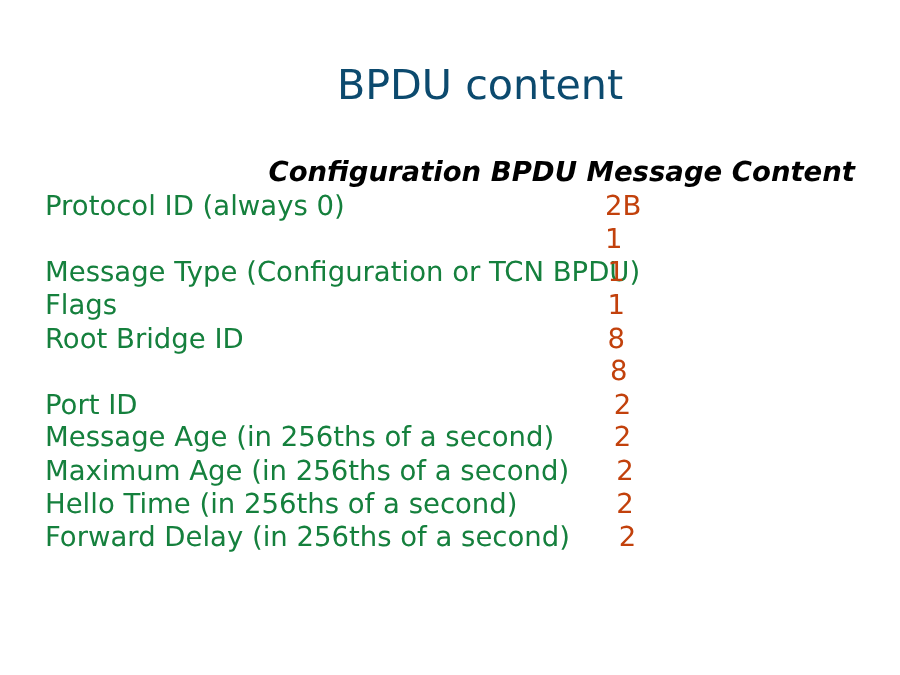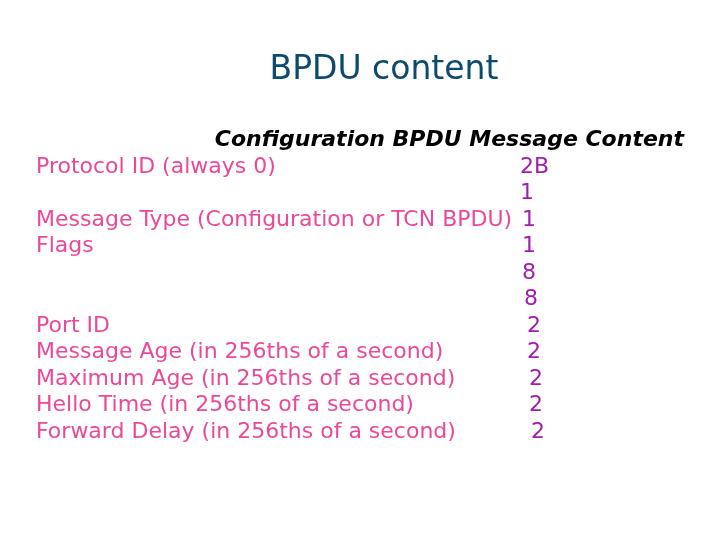--- a/index.html
+++ b/index.html
@@ -57,50 +57,49 @@
     position: relative;
     height: 26.5px;
     line-height: 26.5px;
     font-size: 22px;
     color: #000000;
   }
   .field-label {
     display: inline-block;
     white-space: pre;
     font-size: 22px;
-    color: #ec4899;
+    color: #15803d;
     text-align: right;
   }
   .field-value {
     position: absolute;
     top: 0;
     font-size: 22px;
-    color: #a21caf;
+    color: #c2410c;
     white-space: pre;
     text-align: right;
-    margin-left: 36px;
   }
 </style>
 </head>
 <body>
 
 <div class="slide">
 
   <div class="slide-title">BPDU content</div>
 
   <div class="body-block">
 
     <div class="content-heading">Configuration BPDU Message Content</div>
 
     <div id="rows-container">
         <div class="field-row"><span class="field-label">Protocol ID (always 0)</span><span class="field-value" style="left: 448px;">2B</span></div>
         <div class="field-row"><span class="field-value" style="left: 448px;">1</span></div>
         <div class="field-row"><span class="field-label">Message Type (Configuration or TCN BPDU)</span><span class="field-value" style="left: 450px;">1</span></div>
         <div class="field-row"><span class="field-label">Flags</span><span class="field-value" style="left: 450px;">1</span></div>
-        <div class="field-row"><span class="field-value" style="left: 450px;">8</span></div>
+        <div class="field-row"><span class="field-label">Root Bridge ID</span><span class="field-value" style="left: 450px;">8</span></div>
         <div class="field-row"><span class="field-value" style="left: 452px;">8</span></div>
         <div class="field-row"><span class="field-label">Port ID</span><span class="field-value" style="left: 455px;">2</span></div>
         <div class="field-row"><span class="field-label">Message Age (in 256ths of a second)</span><span class="field-value" style="left: 455px;">2</span></div>
         <div class="field-row"><span class="field-label">Maximum Age (in 256ths of a second)</span><span class="field-value" style="left: 457px;">2</span></div>
         <div class="field-row"><span class="field-label">Hello Time (in 256ths of a second)</span><span class="field-value" style="left: 457px;">2</span></div>
         <div class="field-row"><span class="field-label">Forward Delay (in 256ths of a second)</span><span class="field-value" style="left: 459px;">2</span></div>
       </div>
 
   </div>
 

